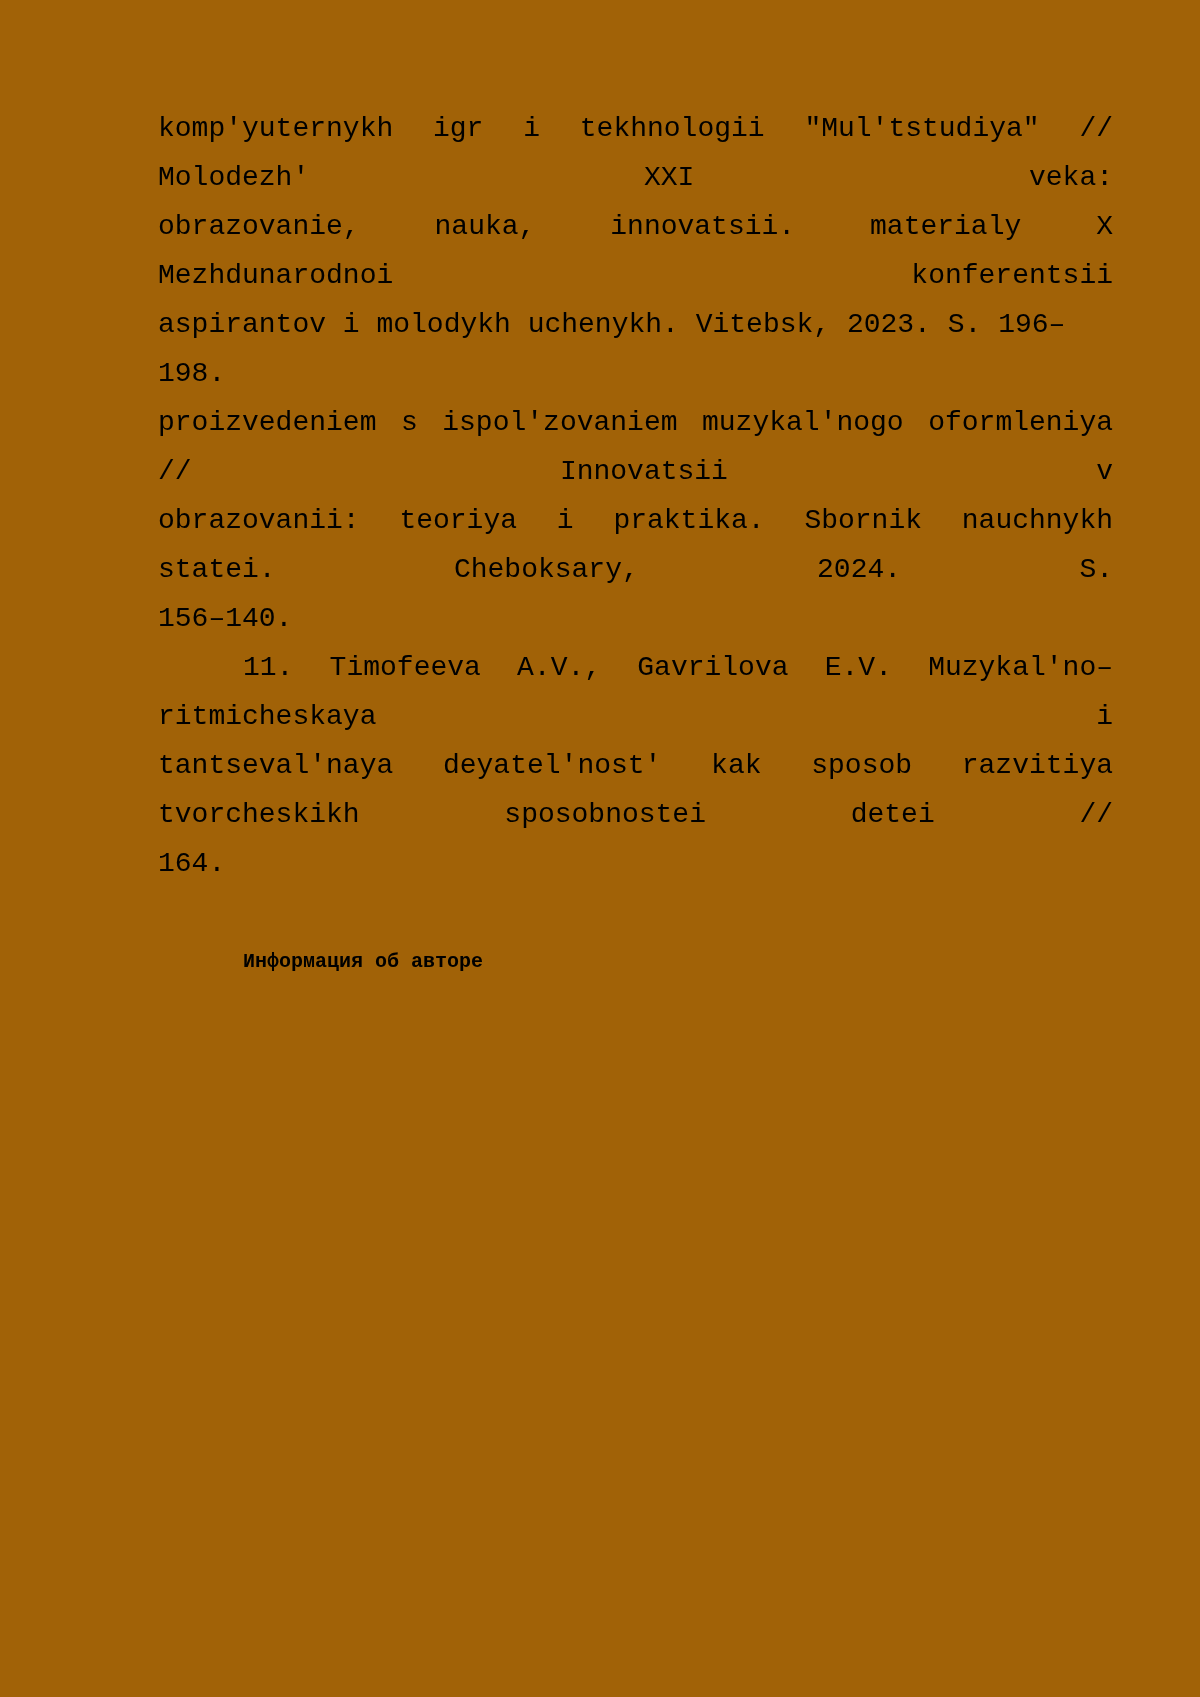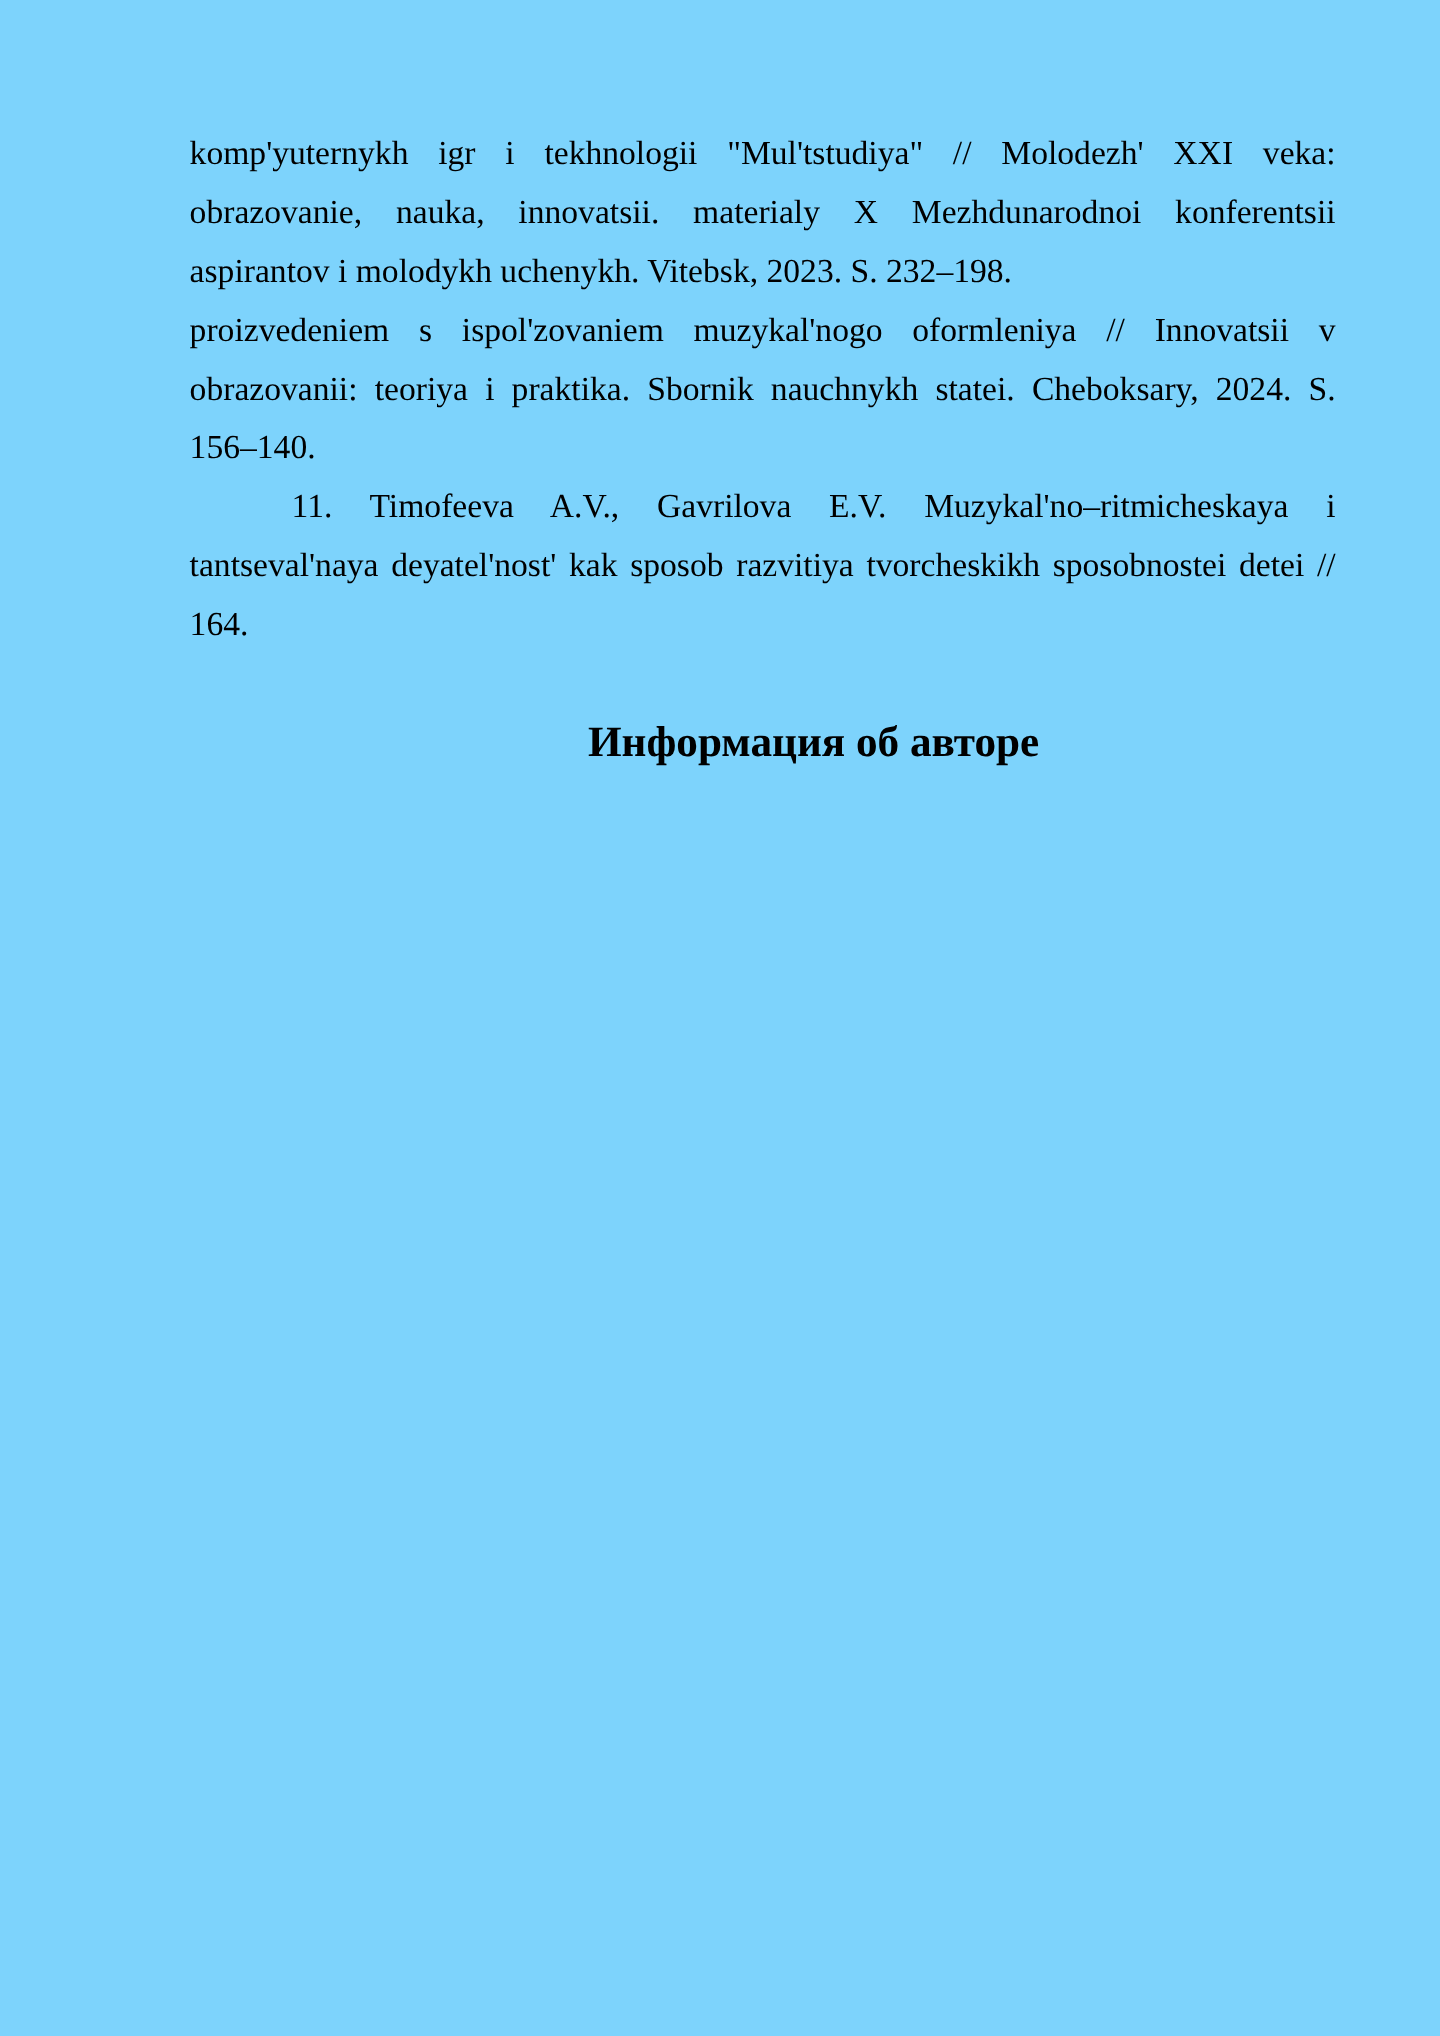--- a/index.html
+++ b/index.html
@@ -12,21 +12,22 @@
     background: #ffffff;
     color: #000000;
     font-family: "Liberation Serif", "DejaVu Serif", serif;
     overflow: hidden;
   }
   .page {
     box-sizing: border-box;
     width: 1200px;
     height: 1697px;
     padding: 104px 87px 0 158px;
-    background: #7dd3fc;
+    background: #a16207;
+    font-family: Liberation Mono, monospace;
   }
   .paragraph {
     margin: 0;
   }
   .line {
     font-size: 28px;
     line-height: 49px;
     white-space: normal;
   }
   .line.j {
@@ -37,37 +38,37 @@
     text-align: left;
     text-align-last: left;
   }
   .line.ind {
     text-indent: 85px;
   }
   .spacer {
     height: 49px;
   }
   .heading-line {
-    font-size: 36px;
+    font-size: 20px;
     line-height: 49px;
     font-weight: bold;
-    text-align: center;
+    text-align: left;
     
     padding-left: 85px;
   }
 </style>
 </head>
 <body>
 
 <div class="page">
   <div id="doc-body">
       <div class="paragraph">
         <div class="line j">komp'yuternykh igr i tekhnologii "Mul'tstudiya" // Molodezh' XXI veka:</div>
         <div class="line j">obrazovanie, nauka, innovatsii. materialy X Mezhdunarodnoi konferentsii</div>
-        <div class="line l">aspirantov i molodykh uchenykh. Vitebsk, 2023. S. 232–198.</div>
+        <div class="line l">aspirantov i molodykh uchenykh. Vitebsk, 2023. S. 196–198.</div>
       </div>
       <div class="paragraph">
         <div class="line j">proizvedeniem s ispol'zovaniem muzykal'nogo oformleniya // Innovatsii v</div>
         <div class="line j">obrazovanii: teoriya i praktika. Sbornik nauchnykh statei. Cheboksary, 2024. S.</div>
         <div class="line l">156–140.</div>
       </div>
       <div class="paragraph">
         <div class="line j ind">11. Timofeeva A.V., Gavrilova E.V. Muzykal'no–ritmicheskaya i</div>
         <div class="line j">tantseval'naya deyatel'nost' kak sposob razvitiya tvorcheskikh sposobnostei detei //</div>
         <div class="line l">164.</div>

